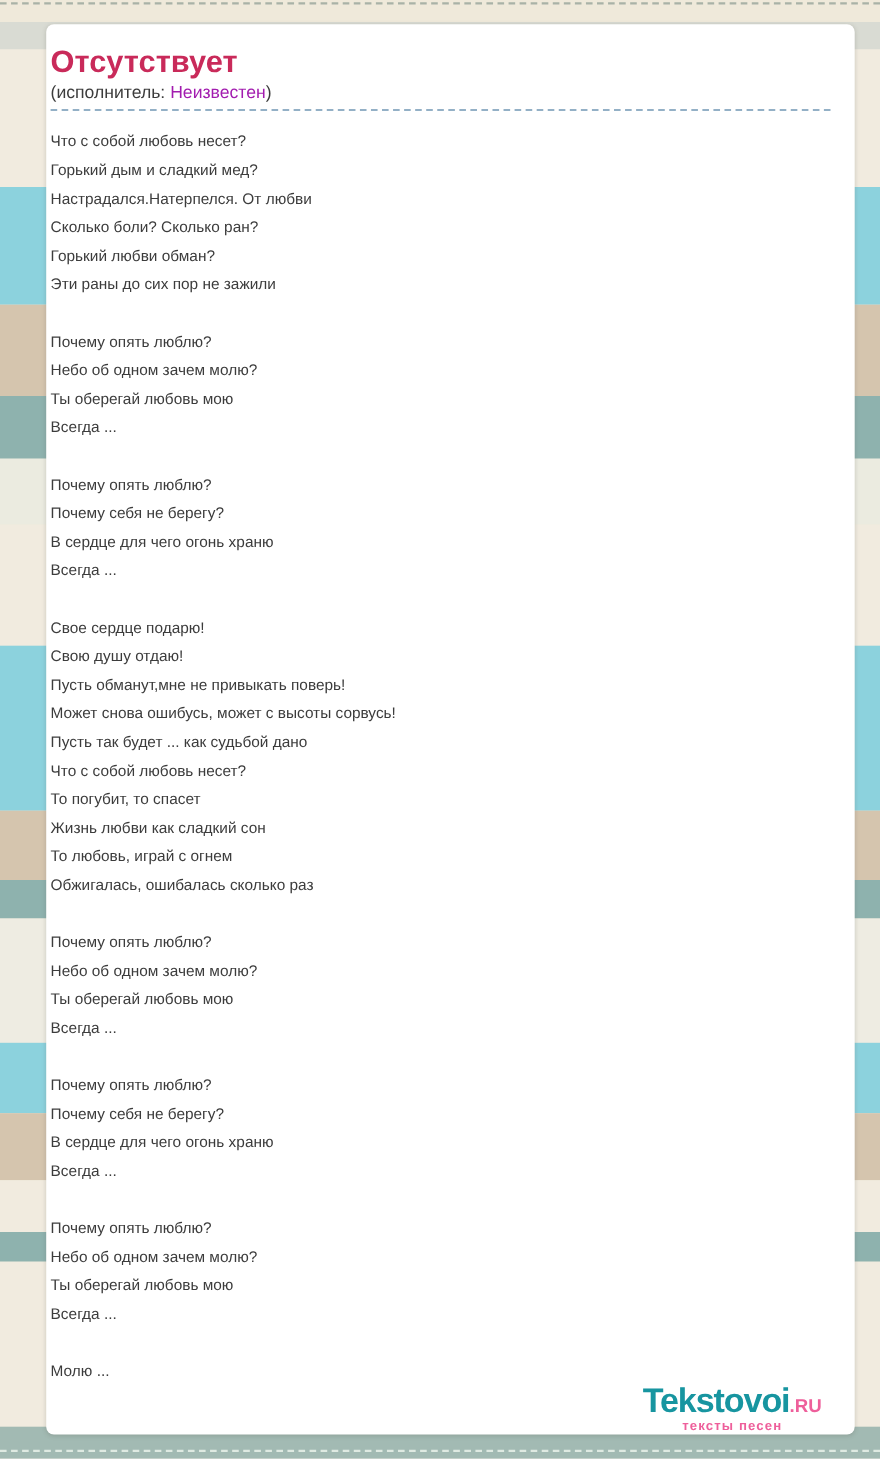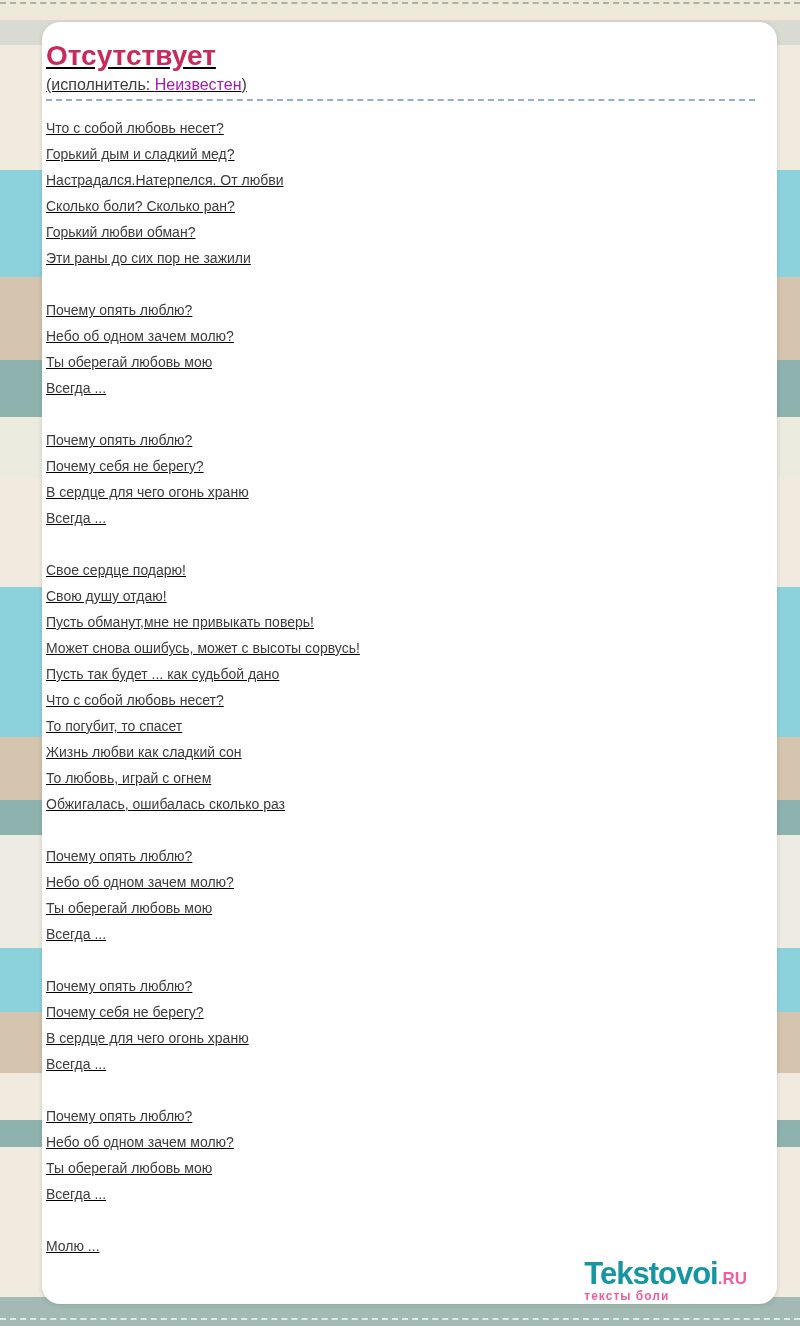--- a/index.html
+++ b/index.html
@@ -13,25 +13,24 @@
   .stitch-top{
     position:absolute;top:2px;left:0;width:800px;height:0;
     border-top:2px dashed #a9b2a7;
   }
   .stitch-bottom{
     position:absolute;top:1318px;left:0;width:800px;height:0;
     border-top:2px dashed #dfeae2;
   }
   .card{
     position:absolute;left:42px;top:22px;width:735px;height:1282px;
-    background:#ffffff;border-radius:18px;
+    background:#ffffff;border-radius:7px;
     box-shadow:0 1px 4px rgba(90,90,80,0.25);
     box-sizing:border-box;
     padding:18px 10px 0 4px;
-    text-decoration:underline;
   }
   .title{
     margin:0;
     font-size:28px;line-height:32px;font-weight:bold;
     color:#c92a5a;letter-spacing:0;
   }
   .artist-line{
     margin-top:3px;
     font-size:16px;line-height:20px;color:#3c3c3c;
   }
@@ -43,21 +42,21 @@
     border-bottom:2px dashed #93b0c6;
   }
   .lyrics{
     margin-top:14px;
     font-size:14px;line-height:26px;color:#3c3c3c;
   }
   .stanza{margin:0 0 26px 0;}
   .line{white-space:pre;}
   .logo{
     position:absolute;right:30px;bottom:2px;
-    text-align:left;cursor:pointer;line-height:1;
+    text-align:center;cursor:pointer;line-height:1;
   }
   .logo-main{
     font-size:31px;font-weight:bold;color:#1795a0;letter-spacing:-1px;
   }
   .logo-ru{
     font-size:17px;font-weight:bold;color:#ee5f9b;letter-spacing:0;
   }
   .logo-tagline{
     font-size:12px;font-weight:bold;color:#ee5f9b;
     letter-spacing:1px;margin-top:1px;
@@ -144,17 +143,17 @@
         <div class="line">Ты оберегай любовь мою</div>
         <div class="line">Всегда ...</div>
       </div>
       <div class="stanza">
         <div class="line">Молю ...</div>
       </div>
     </div>
 
   <div class="logo">
     <span class="logo-main">Tekstovoi</span><span class="logo-ru">.RU</span>
-    <div class="logo-tagline">тексты боли</div>
+    <div class="logo-tagline">тексты песен</div>
   </div>
 </div>
 
 <div class="stitch-bottom"></div>
 
 </body></html>

